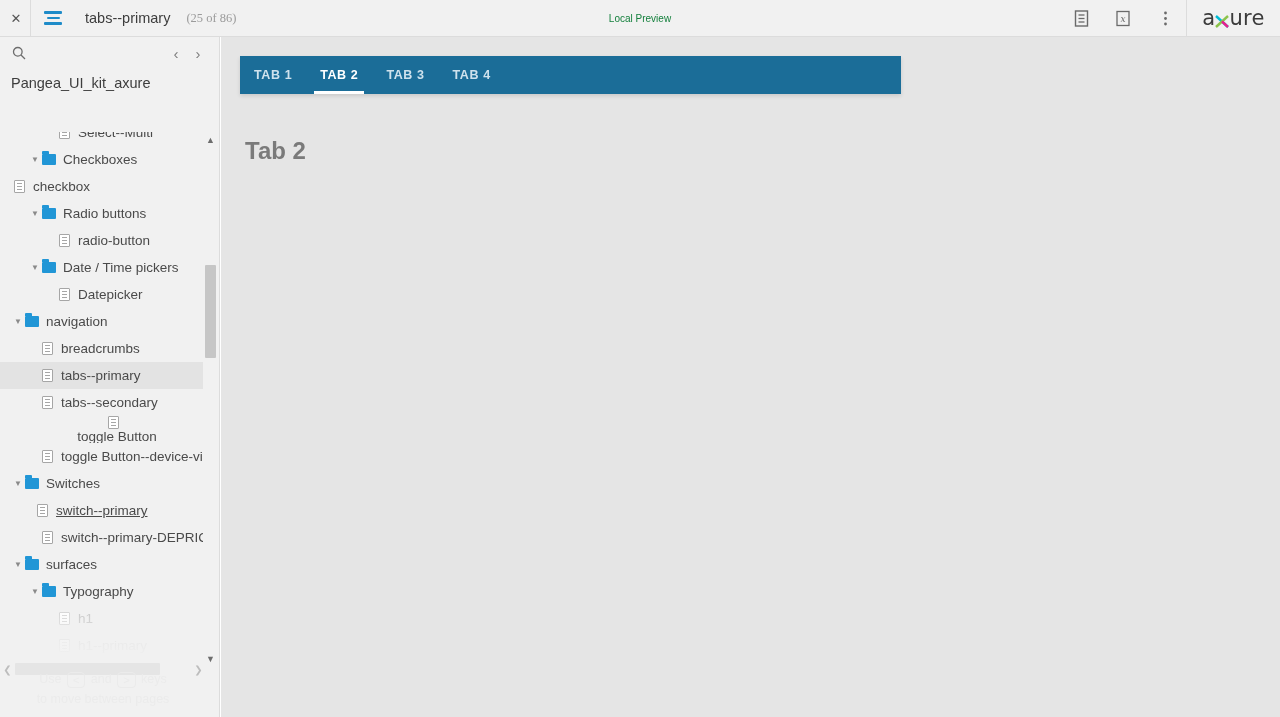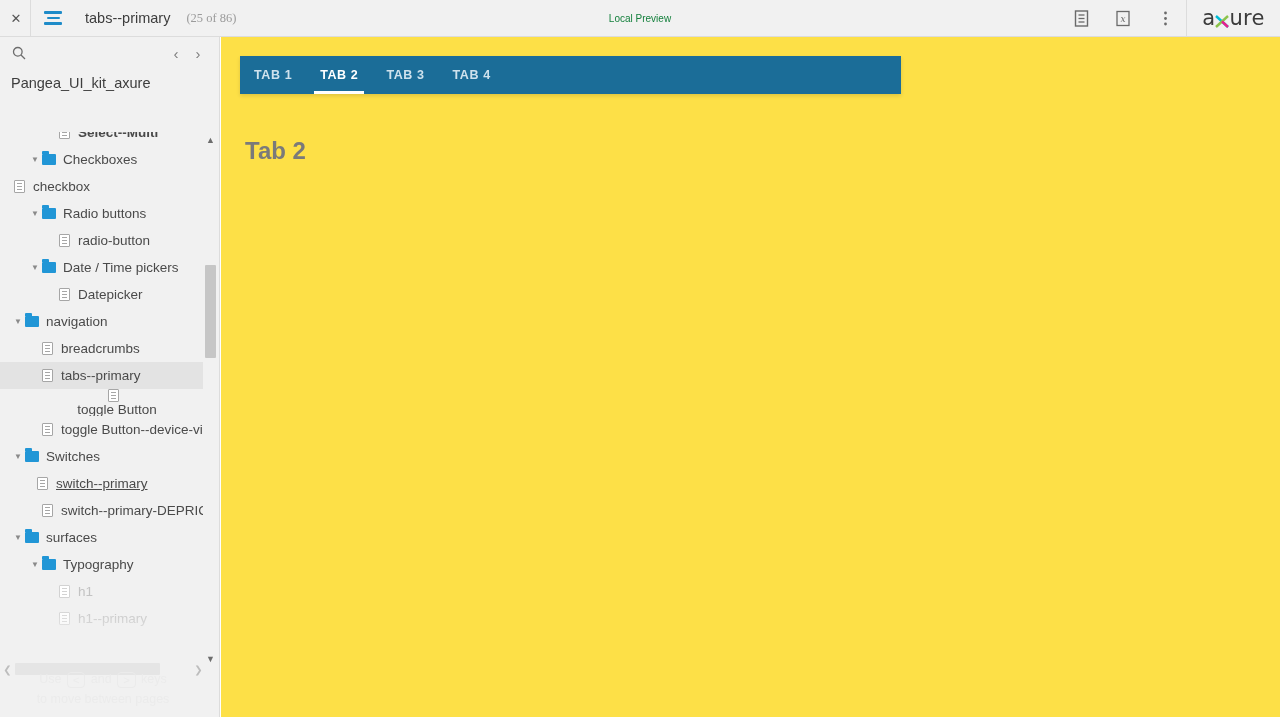--- a/index.html
+++ b/index.html
@@ -172,21 +172,21 @@
   }
   .hint .key {
     display: inline-block; border: 1px solid #ebebeb; border-radius: 4px;
     padding: 0 5px; font-size: 11px; line-height: 14px; margin: 0 2px;
     vertical-align: middle;
   }
 
   
   .canvas {
     position: absolute; top: 37px; left: 221px;
-    width: 1059px; height: 680px; background: #fde047; overflow: hidden;
+    width: 1059px; height: 680px; background: #e5e5e5; overflow: hidden;
   }
   .tabbar {
     position: absolute; left: 19px; top: 19px;
     width: 661px; height: 38px;
     background: #1b6d98;
     display: flex; align-items: stretch;
     box-shadow: 0 2px 4px rgba(0,0,0,.12);
   }
   .tab {
     display: flex; align-items: center; padding: 0 14px;
@@ -267,21 +267,21 @@
     <div class="sb-navarrows">
       <span>‹</span>
       <span>›</span>
     </div>
   </div>
 
   <div class="sb-project">Pangea_UI_kit_axure</div>
 
   <div class="tree-wrap">
     <div class="tree" id="tree">
-        <div class="row" style="padding-left: 45px; margin-top: -13px; font-weight: bold;">
+        <div class="row" style="padding-left: 45px; margin-top: -13px;">
           <span class="tri"></span>
           <span class="pageicon"></span>
           <span class="lbl">Select--Multi</span>
         </div>
         <div class="row" style="padding-left: 28px;">
           <span class="tri">▼</span>
           <span class="folder"></span>
           <span class="lbl">Checkboxes</span>
         </div>
         <div class="row" style="">
@@ -316,20 +316,25 @@
         </div>
         <div class="row" style="padding-left: 28px;">
           <span class="tri"></span>
           <span class="pageicon"></span>
           <span class="lbl">breadcrumbs</span>
         </div>
         <div class="row selected" style="padding-left: 28px;">
           <span class="tri"></span>
           <span class="pageicon"></span>
           <span class="lbl">tabs--primary</span>
+        </div>
+        <div class="row" style="padding-left: 28px;">
+          <span class="tri"></span>
+          <span class="pageicon"></span>
+          <span class="lbl">tabs--secondary</span>
         </div>
         <div class="row" style="padding-left: 28px; flex-direction: column;">
           <span class="tri"></span>
           <span class="pageicon"></span>
           <span class="lbl">toggle Button</span>
         </div>
         <div class="row" style="padding-left: 28px;">
           <span class="tri"></span>
           <span class="pageicon"></span>
           <span class="lbl">toggle Button--device-vie</span>

